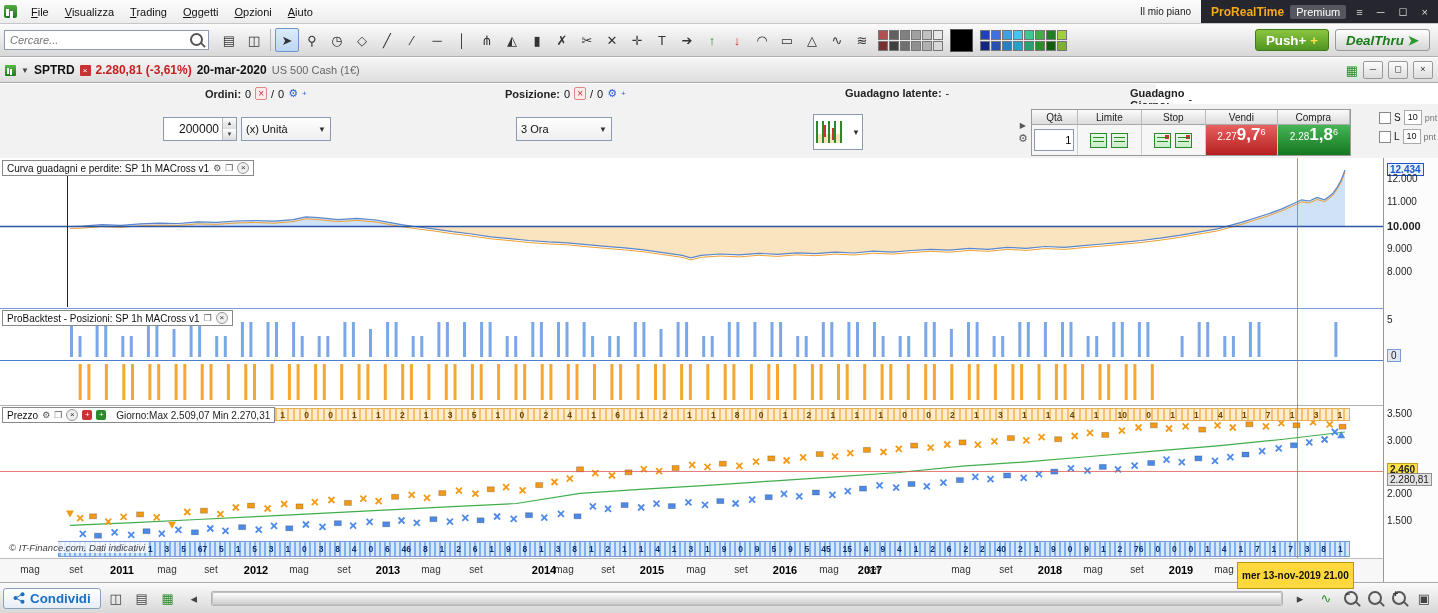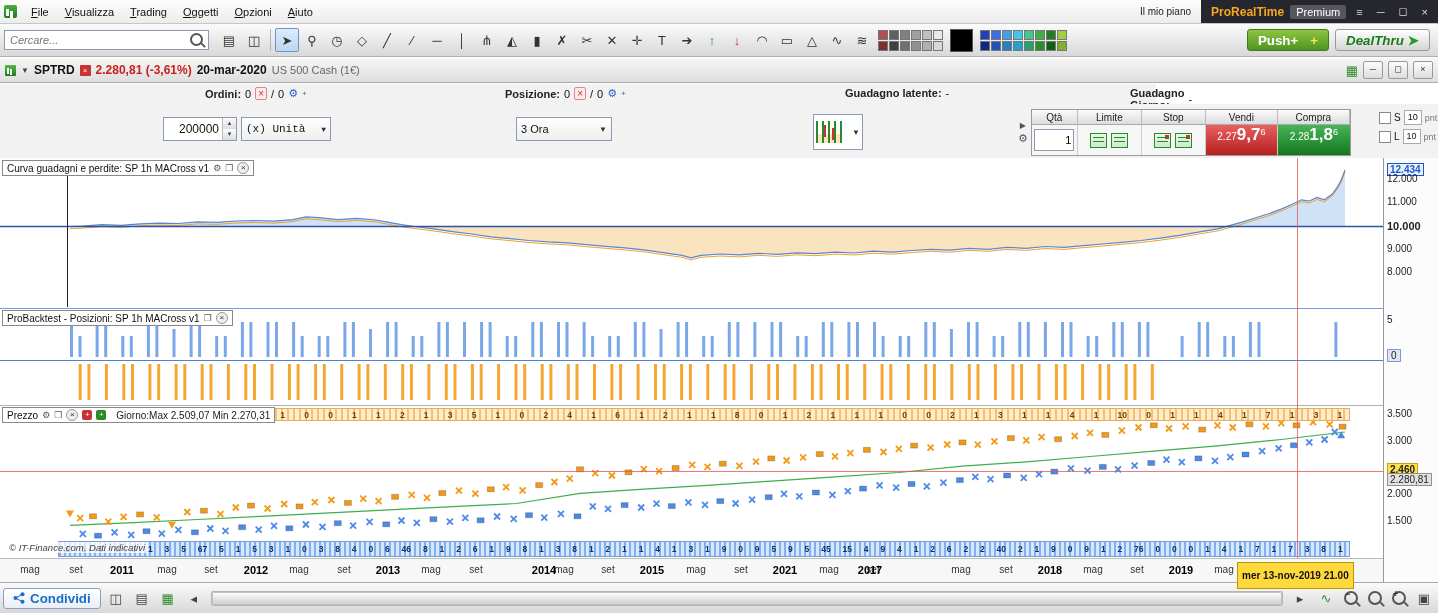--- a/index.html
+++ b/index.html
@@ -34,21 +34,21 @@
   .search-mag{position:absolute;right:6px;top:3px;}
   .tool{width:22px;height:22px;display:inline-flex;align-items:center;justify-content:center;
     font-size:13px;color:#333;border:1px solid transparent;border-radius:2px;cursor:default;}
   .tool.sel{border:1px solid #6f94c8;background:linear-gradient(#dcebfb,#bcd6f2);}
   .tb-sep{width:1px;height:22px;background:#b5b5b5;margin:0 3px;}
   .palette{display:grid;grid-auto-flow:column;grid-template-rows:10px 10px;gap:1px;margin:0 2px;}
   .swatch{width:10px;height:10px;border:1px solid #777;box-sizing:border-box;cursor:default;}
   .big-black{width:21px;height:21px;background:#000;border:1px solid #555;margin:0 3px;}
   .toolbar-spacer{flex:1;}
   .push-btn{height:22px;padding:0 10px;border:1px solid #3f7a1f;border-radius:3px;color:#fff;font-weight:bold;
-    background:linear-gradient(#8cc63f,#4f9422);display:flex;align-items:center;gap:12px;cursor:default;}
+    background:linear-gradient(#8cc63f,#4f9422);display:flex;align-items:center;gap:4px;cursor:default;}
   .push-plus{color:#ffe24a;font-weight:bold;}
   .deal-btn{height:22px;padding:0 10px;margin:0 4px;border:1px solid #999;border-radius:3px;
     background:linear-gradient(#fefefe,#d5d5d5);color:#1a7a1a;font-weight:bold;font-style:italic;
     display:flex;align-items:center;gap:4px;cursor:default;}
   .deal-arrow{color:#2a9a2a;font-style:normal;}
 
   
   .instrbar{position:absolute;left:0;top:58px;width:1438px;height:25px;
     background:linear-gradient(#f6f6f6,#dedede);border-bottom:1px solid #aaa;
     display:flex;align-items:center;padding:0 5px;box-sizing:border-box;gap:5px;}
@@ -73,21 +73,21 @@
   .gear-blue{color:#2a5fc8;font-size:11px;}
   .plus-blue{color:#2a5fc8;font-size:8px;}
   .ctrlbar{position:absolute;left:0;top:104px;width:1438px;height:54px;background:#f2f2f2;border-bottom:1px solid #c0c0c0;}
   .spinbox{position:absolute;left:163px;top:13px;width:72px;height:22px;border:1px solid #8a9ab0;background:#fff;
     display:flex;align-items:center;}
   .spin-val{flex:1;text-align:right;padding-right:3px;font-size:12px;}
   .spin-arrows{width:13px;height:100%;border-left:1px solid #bbb;display:flex;flex-direction:column;}
   .spin-arrows span{flex:1;font-size:6px;line-height:10px;text-align:center;color:#444;background:linear-gradient(#fcfcfc,#ddd);cursor:default;}
   .dropdown{position:absolute;height:22px;border:1px solid #8a9ab0;background:linear-gradient(#fff,#eee);
     display:flex;align-items:center;padding:0 4px;gap:8px;font-size:11px;cursor:default;}
-  .dd-unit{left:241px;top:13px;width:80px;font-family:Liberation Mono, monospace;}
+  .dd-unit{left:241px;top:13px;width:80px;}
   .dd-tf{left:516px;top:13px;width:86px;}
   .dd-caret{font-size:8px;color:#333;margin-left:auto;}
   .candle-btn{position:absolute;left:813px;top:10px;width:44px;height:30px;border:1px solid #8a9ab0;
     background:#fff;display:flex;align-items:center;padding:2px;gap:3px;cursor:default;}
   .mini-candles{width:26px;height:22px;background:
     repeating-linear-gradient(90deg,#2a8a2a 0 2px,transparent 2px 6px),
     linear-gradient(transparent 60%,#fbe3bd 60%);position:relative;}
   .mini-candles::after{content:"";position:absolute;left:8px;top:4px;width:2px;height:12px;background:#c83232;box-shadow:8px 3px 0 #c83232;}
 
   .trade-panel{position:absolute;left:1018px;top:5px;display:flex;align-items:center;}
@@ -1255,21 +1255,21 @@
       <span class="xlabel" style="left: 344px;">set</span>
       <span class="xlabel year" style="left: 388px;">2013</span>
       <span class="xlabel" style="left: 431px;">mag</span>
       <span class="xlabel" style="left: 476px;">set</span>
       <span class="xlabel year" style="left: 544px;">2014</span>
       <span class="xlabel" style="left: 564px;">mag</span>
       <span class="xlabel" style="left: 608px;">set</span>
       <span class="xlabel year" style="left: 652px;">2015</span>
       <span class="xlabel" style="left: 696px;">mag</span>
       <span class="xlabel" style="left: 741px;">set</span>
-      <span class="xlabel year" style="left: 785px;">2021</span>
+      <span class="xlabel year" style="left: 785px;">2016</span>
       <span class="xlabel" style="left: 829px;">mag</span>
       <span class="xlabel" style="left: 873px;">set</span>
       <span class="xlabel year" style="left: 870px;">2017</span>
       <span class="xlabel" style="left: 961px;">mag</span>
       <span class="xlabel" style="left: 1006px;">set</span>
       <span class="xlabel year" style="left: 1050px;">2018</span>
       <span class="xlabel" style="left: 1093px;">mag</span>
       <span class="xlabel" style="left: 1137px;">set</span>
       <span class="xlabel year" style="left: 1181px;">2019</span>
       <span class="xlabel" style="left: 1224px;">mag</span>

